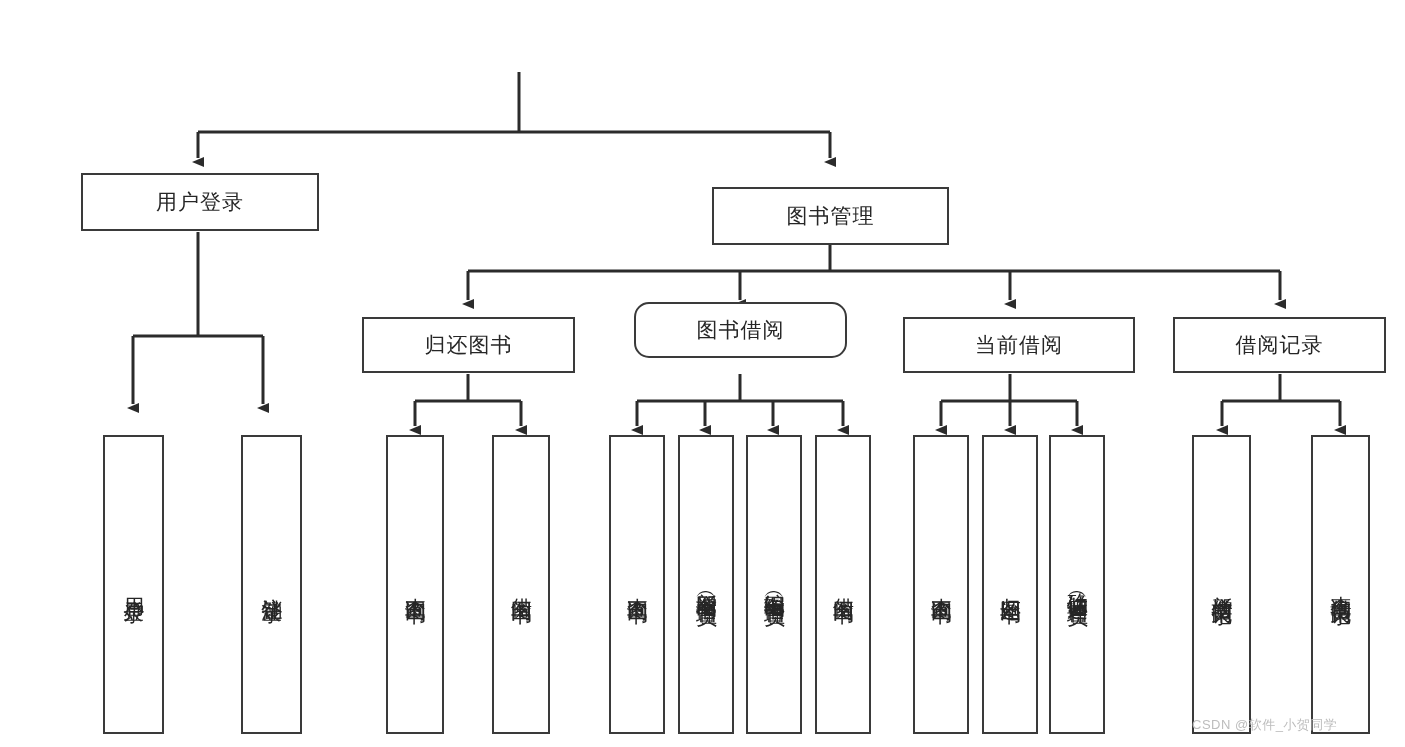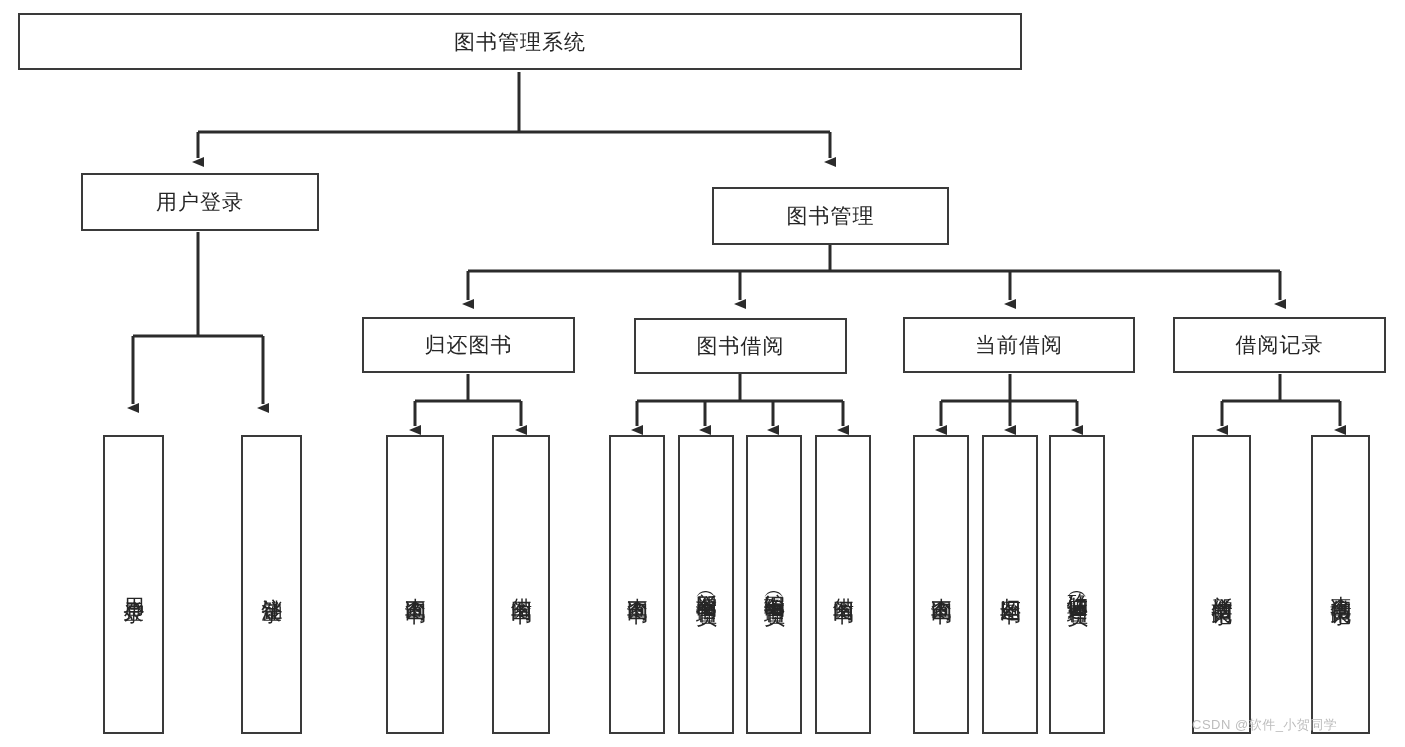--- a/index.html
+++ b/index.html
@@ -112,35 +112,32 @@
       <path d="M1010,401 L1010,426" marker-end="url(#arrow)"></path>
       <path d="M1077,401 L1077,426" marker-end="url(#arrow)"></path>
 
       <path d="M1280,374 L1280,401"></path>
       <path d="M1222,401 L1340,401"></path>
       <path d="M1222,401 L1222,426" marker-end="url(#arrow)"></path>
       <path d="M1340,401 L1340,426" marker-end="url(#arrow)"></path>
     </g>
   </svg>
 
-  <div class="node horiz" style="left:18px; top:13px; width:1004px; height:57px;">
-    <span>图书管理系统</span>
-  </div>
 
   <div class="node horiz" style="left:81px; top:173px; width:238px; height:58px;">
     <span>用户登录</span>
   </div>
   <div class="node horiz" style="left:712px; top:187px; width:237px; height:58px;">
     <span>图书管理</span>
   </div>
 
   <div class="node horiz" style="left:362px; top:317px; width:213px; height:56px;">
     <span>归还图书</span>
   </div>
-  <div class="node horiz" style="left:634px; top:318px; width:213px; height:56px;">
+  <div class="node horiz" style="left:634px; top:302px; width:213px; height:56px;border-radius:15px;">
     <span>图书借阅</span>
   </div>
   <div class="node horiz" style="left:903px; top:317px; width:232px; height:56px;">
     <span>当前借阅</span>
   </div>
   <div class="node horiz" style="left:1173px; top:317px; width:213px; height:56px;">
     <span>借阅记录</span>
   </div>
 
   <div class="node vert" style="left:103px; top:435px; width:61px; height:299px;">

